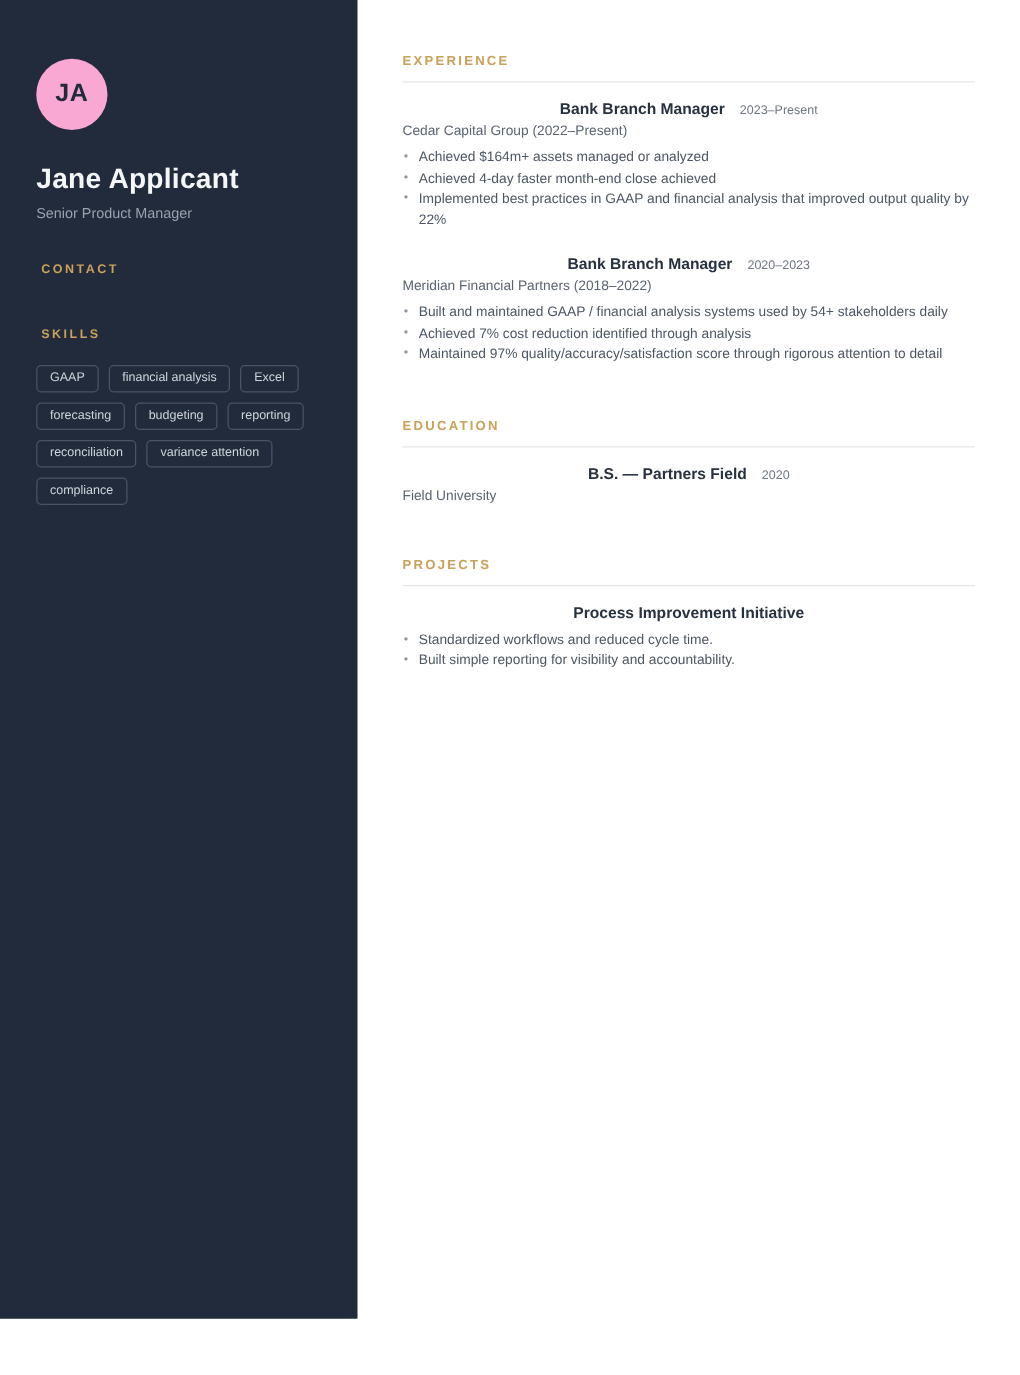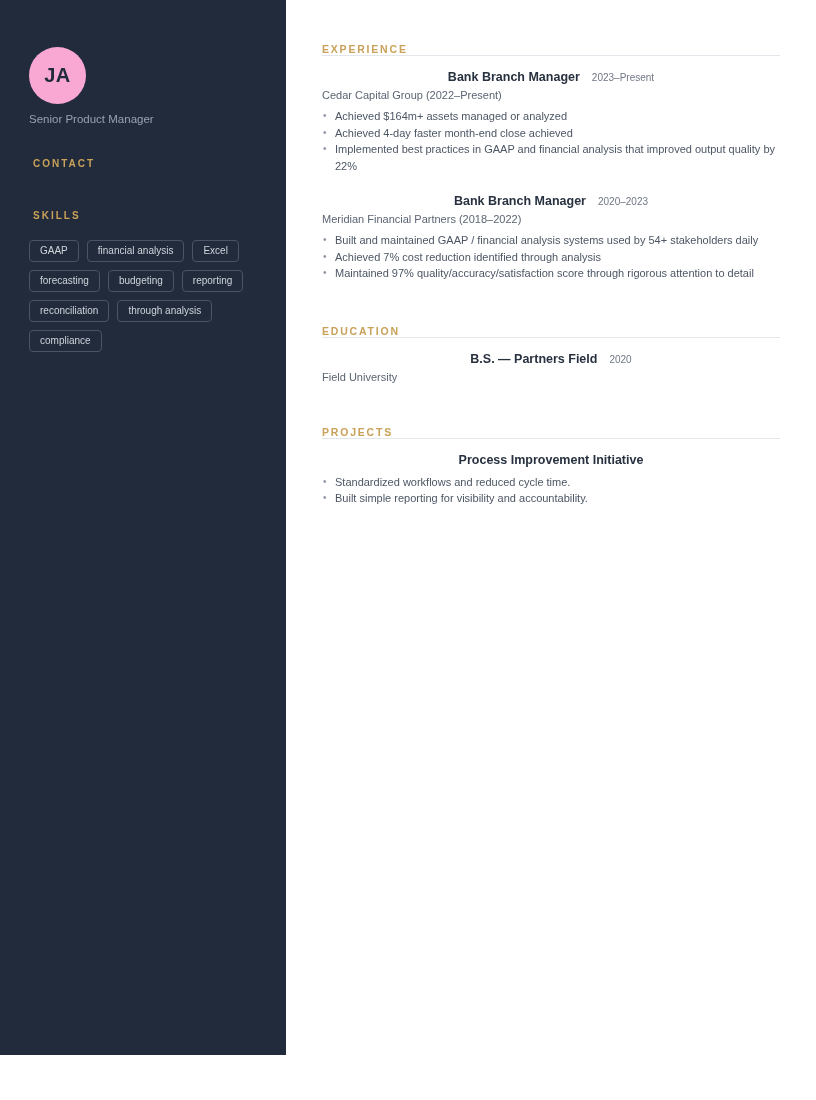--- a/index.html
+++ b/index.html
@@ -51,21 +51,21 @@
   }
 
   
   .main {
     position:absolute; left:286px; top:0;
     width:530px; box-sizing:border-box;
     padding:43px 36px 0 36px;
   }
   .section { margin-bottom:43px; }
   .sec-heading {
-    margin:0 0 14px; 
+    margin:0 0 14px; padding-bottom:10px;
     font-size:10.5px; font-weight:bold;
     color:#c9a158; letter-spacing:1.8px;
     border-bottom:1px solid #e3e6ea;
   }
   .entry { margin-bottom:20px; }
   .entry:last-child { margin-bottom:0; }
   .entry-head { display:flex; justify-content:center; align-items:baseline; }
   .entry-title { margin:0; font-size:12.5px; font-weight:bold; color:#27313f; }
   .entry-date { font-size:10px; color:#6f7784; flex:none; margin-left:12px; }
   .entry-sub { margin-top:5px; font-size:11px; color:#5b6472; }
@@ -80,20 +80,21 @@
     color:#8e96a3; font-size:10px;
   }
 </style>
 </head>
 <body>
 
 <aside class="sidebar">
   <div class="avatar">
     <span>JA</span>
   </div>
+  <h1 class="name">Jane Applicant</h1>
   <div class="subtitle">Senior Product Manager</div>
 
   <h2 class="side-heading contact-heading">CONTACT</h2>
 
   <h2 class="side-heading skills-heading">SKILLS</h2>
   <div class="chips">
 
       <span class="chip">GAAP</span>
 
       <span class="chip">financial analysis</span>
@@ -101,21 +102,21 @@
       <span class="chip">Excel</span>
 
       <span class="chip">forecasting</span>
 
       <span class="chip">budgeting</span>
 
       <span class="chip">reporting</span>
 
       <span class="chip">reconciliation</span>
 
-      <span class="chip">through analysis</span>
+      <span class="chip">variance attention</span>
 
       <span class="chip">compliance</span>
     </div>
 </aside>
 
 <main class="main">
 
   <section class="section">
     <h2 class="sec-heading">EXPERIENCE</h2>
     <div>

